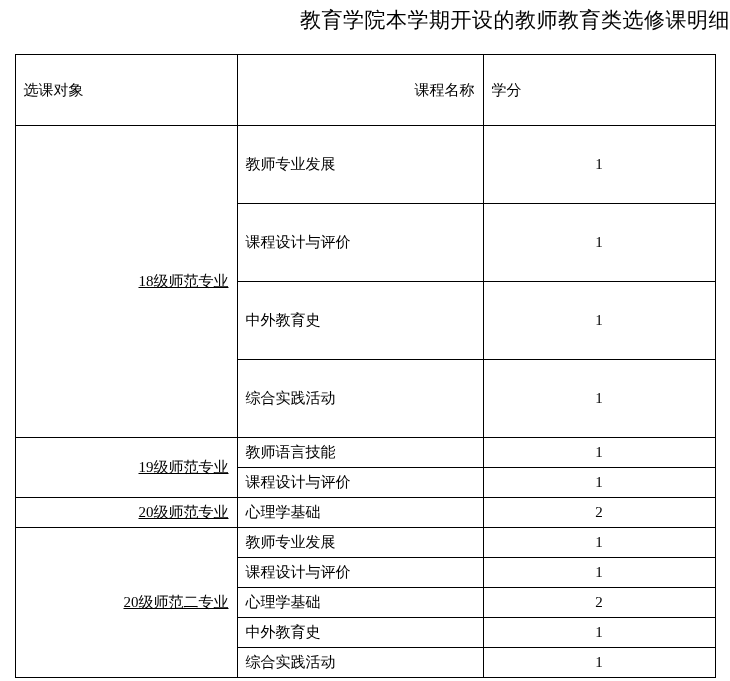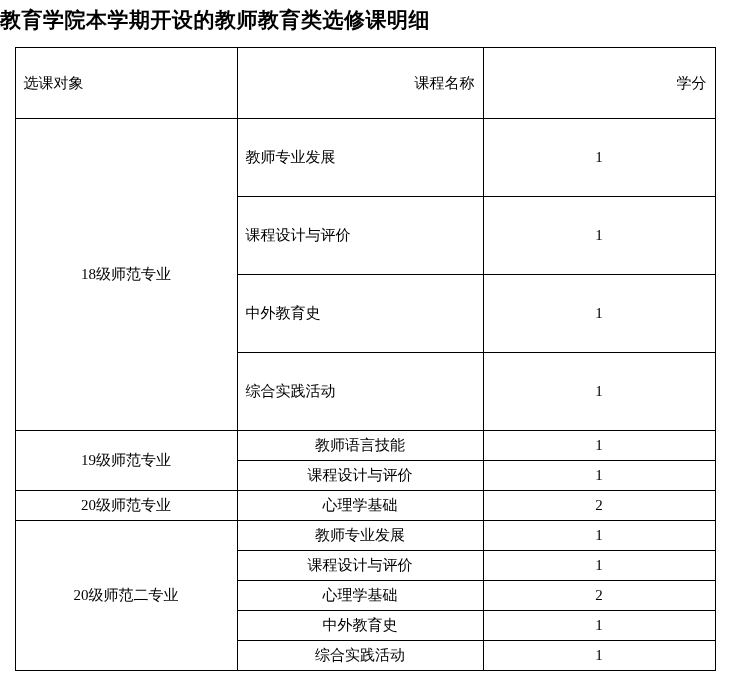--- a/index.html
+++ b/index.html
@@ -14,58 +14,58 @@
     color: #000000;
     overflow: hidden;
   }
   .page {
     position: relative;
     width: 730px;
     height: 681px;
     box-sizing: border-box;
   }
   .doc-title {
-    text-align: left;
+    text-align: right;
     font-size: 21px;
-    font-weight: bold;
+    font-weight: normal;
     letter-spacing: 0.5px;
     padding-top: 6px;
     padding-bottom: 8px;
     font-family: "Liberation Serif", "DejaVu Serif", serif;
   }
   table.detail-table {
     border-collapse: collapse;
-    margin: 5px auto;
+    margin: 12px auto;
     width: 700px;
     table-layout: fixed;
   }
   table.detail-table td {
     border: 1px solid #000000;
     font-size: 15px;
     vertical-align: middle;
     font-family: "Liberation Serif", "DejaVu Serif", serif;
     padding: 0 8px;
   }
   .col-target { width: 222px; }
   .col-course { width: 246px; }
   .col-credit { width: 232px; }
 
   .head-row td { height: 70px; }
   .head-target { vertical-align: top; padding-top: 8px; text-align: left; }
   .head-course { text-align: right; vertical-align: middle; }
-  .head-credit { text-align: right; vertical-align: top; padding-top: 8px; }
+  .head-credit { text-align: left; vertical-align: top; padding-top: 8px; }
 
   .tall-row td { height: 77px; }
   .short-row td { height: 29px; }
 
   .cell-course-tall { vertical-align: middle; text-align: left; padding-left: 10px; }
   .cell-credit-tall { text-align: center; vertical-align: top; padding-top: 6px; }
   .cell-credit { text-align: center; }
-  .cell-course { text-align: center; padding-left: 10px; }
-  .cell-target { text-align: center; padding-left: 10px; vertical-align: middle; }
+  .cell-course { text-align: left; padding-left: 10px; }
+  .cell-target { text-align: right; padding-left: 10px; vertical-align: middle; text-decoration: underline; }
 
   .watermark {
     position: absolute;
     right: 26px;
     bottom: 14px;
     font-size: 26px;
     color: #f0f0f0;
     letter-spacing: 4px;
     font-family: "Liberation Sans", sans-serif;
     pointer-events: none;

